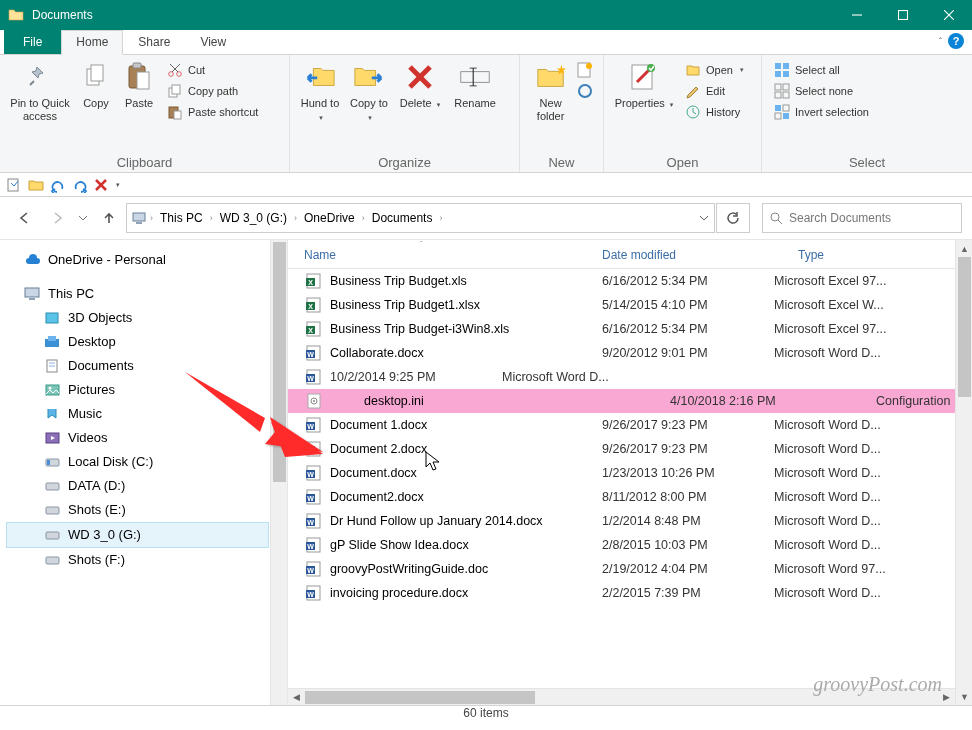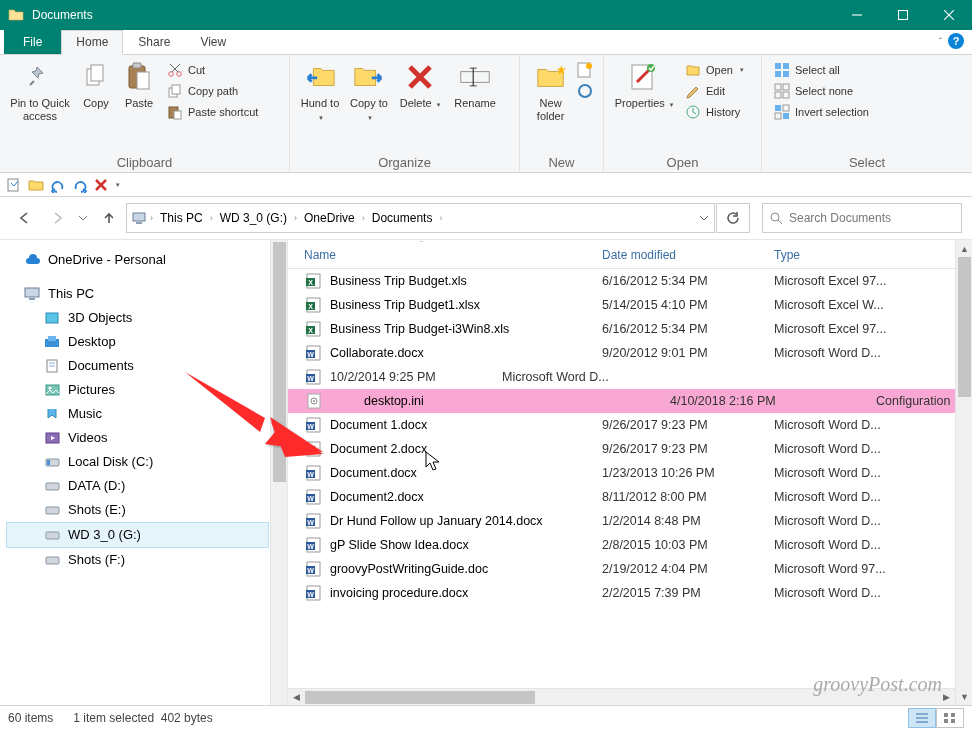--- a/index.html
+++ b/index.html
@@ -57,41 +57,41 @@
 .side-sb .thumb { position:absolute; left:2px; top:2px; width:13px; height:240px; background:#c5c5c5; }
 .tree-item { display:flex; align-items:flex-start; gap:6px; padding:4px 4px 4px 12px; }
 .tree-item.top { padding-left:18px; }
 .tree-item.sub { padding-left:38px; }
 .tree-item.selected { background:#e5f3fb; border:1px solid #b9dff0; margin-right:18px; padding-left:37px; }
 .tree-item .ticon2 { width:18px; height:16px; display:flex; align-items:center; justify-content:center; }
 .filelist { flex:1; position:relative; overflow:hidden; }
 .columns { display:flex; border-bottom:1px solid #e6e6e6; font-size:12px; color:#3b6ea5; padding: 8px 0 6px 16px; position:relative; }
 .col-name { width:298px; }
 .col-date { width:172px; }
-.col-type { flex:1; }
+.col-type { flex:1;margin-left:24px; }
 .sort-ind { position:absolute; left:132px; top:-1px; font-size:8px; color:#888; }
 .rows { font-size:12.5px; }
 .row { display:flex; align-items:center; padding: 3px 0 3px 16px; }
 .row.selected { background:#f9a8d4;gap:34px; }
 .row .ficon { width:20px; height:18px; margin-right:6px; display:flex; align-items:center; justify-content:center; }
 .row .fname { width:272px; white-space:nowrap; overflow:hidden; text-overflow:ellipsis; }
 .row .fdate { width:172px; color:#333; }
 .row .ftype { flex:1; white-space:nowrap; overflow:hidden; text-overflow:ellipsis; color:#333; }
 .cursor { position:absolute; left:425px; top:451px; pointer-events:none; z-index:50; }
 .hsb { position:absolute; bottom:0; left:0; right:17px; height:17px; background:#f0f0f0; border-top:1px solid #e4e4e4; display:flex; align-items:center; }
 .hsb .arrow { width:17px; height:17px; display:flex; align-items:center; justify-content:center; font-size:9px; color:#666; }
 .hsb .track { flex:1; position:relative; height:17px; }
 .hsb .thumb { position:absolute; left:0; top:2px; height:13px; width:230px; background:#c5c5c5; }
 .vsb { position:absolute; top:0; right:0; bottom:0; width:17px; background:#f0f0f0; border-left:1px solid #e4e4e4; }
 .vsb .arrow { width:17px; height:17px; display:flex; align-items:center; justify-content:center; font-size:9px; color:#666; }
 .vsb .track { position:absolute; top:17px; bottom:17px; left:0; right:0; }
 .vsb .thumb { position:absolute; top:0; left:2px; width:13px; height:140px; background:#c5c5c5; }
 
 
-.status { height:25px; border-top:1px solid #d4d4d4; display:flex; align-items:center; font-size:12px; color:#444; padding:0 8px; gap:20px; }
+.status { height:25px; border-top:1px solid #d4d4d4; display:flex; align-items:center; font-size:12px; color:#444; padding:0 8px; gap:20px;flex-direction:column; }
 .status .views { margin-left:auto; display:flex; }
 .status .vbtn { width:28px; height:20px; border:1px solid #c5c5c5; display:flex; align-items:center; justify-content:center; }
 .status .vbtn.on { background:#cde6f7; border-color:#92c0e0; }
 
 
 .redarrow { position:absolute; left:175px; top:362px; pointer-events:none; z-index:40; }
 
 
 .watermark { position:absolute; right:30px; bottom:34px; font-size:20px; font-style:italic; color:#aaa; font-family: "Segoe Print","Comic Sans MS",cursive; pointer-events:none; }
 

